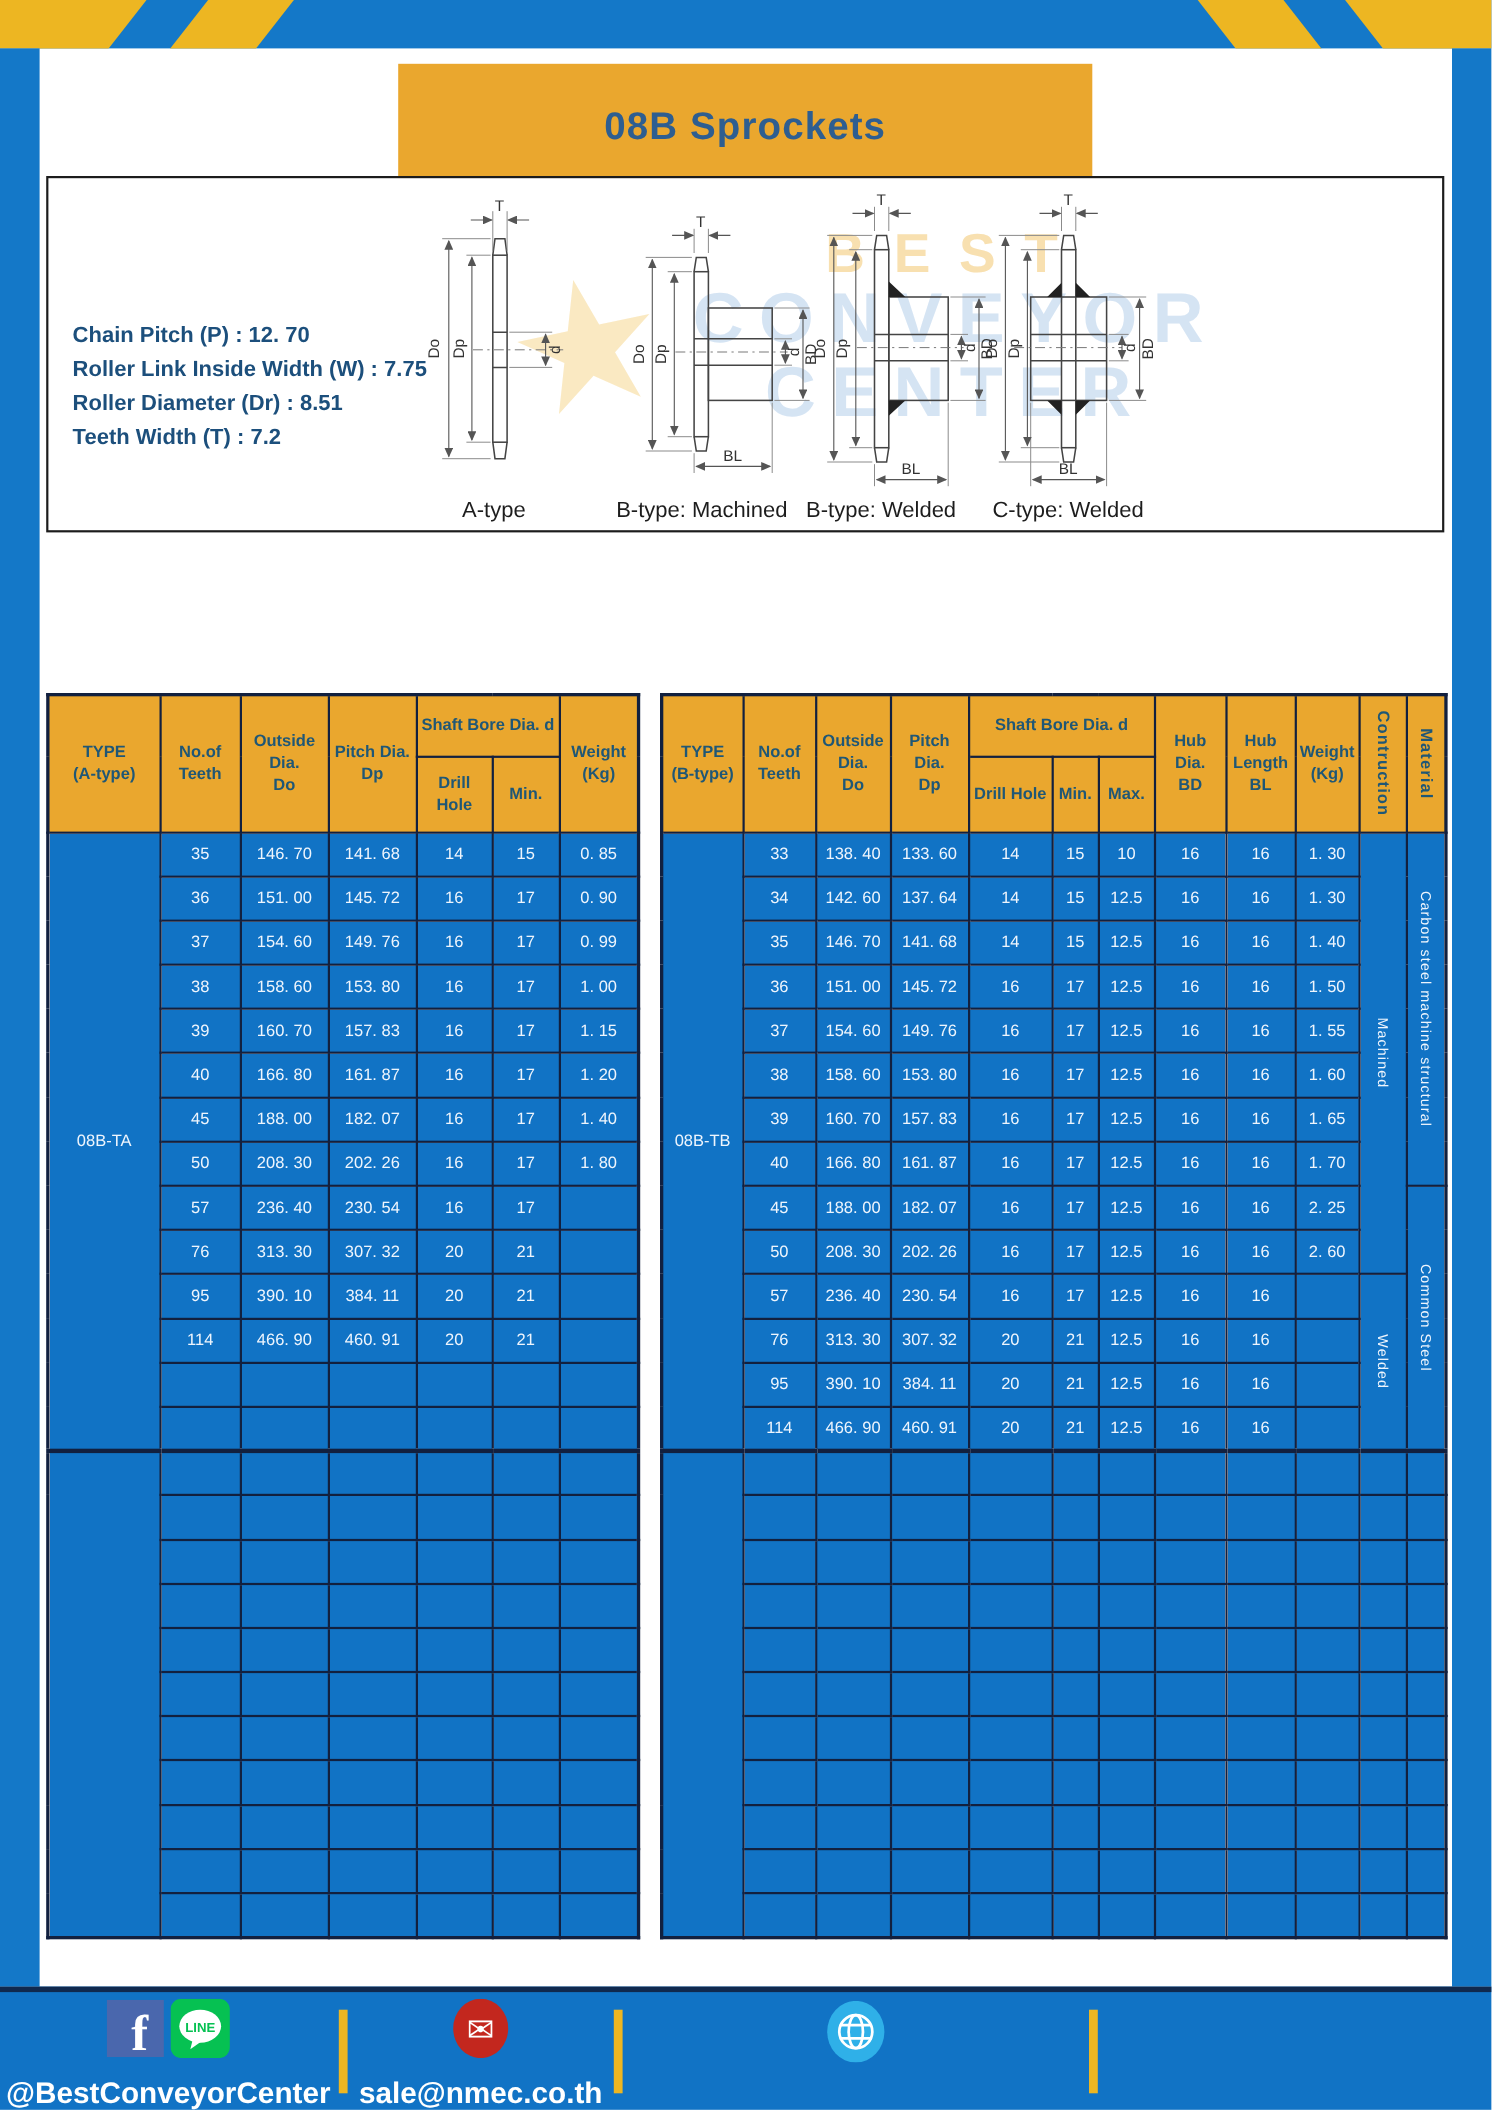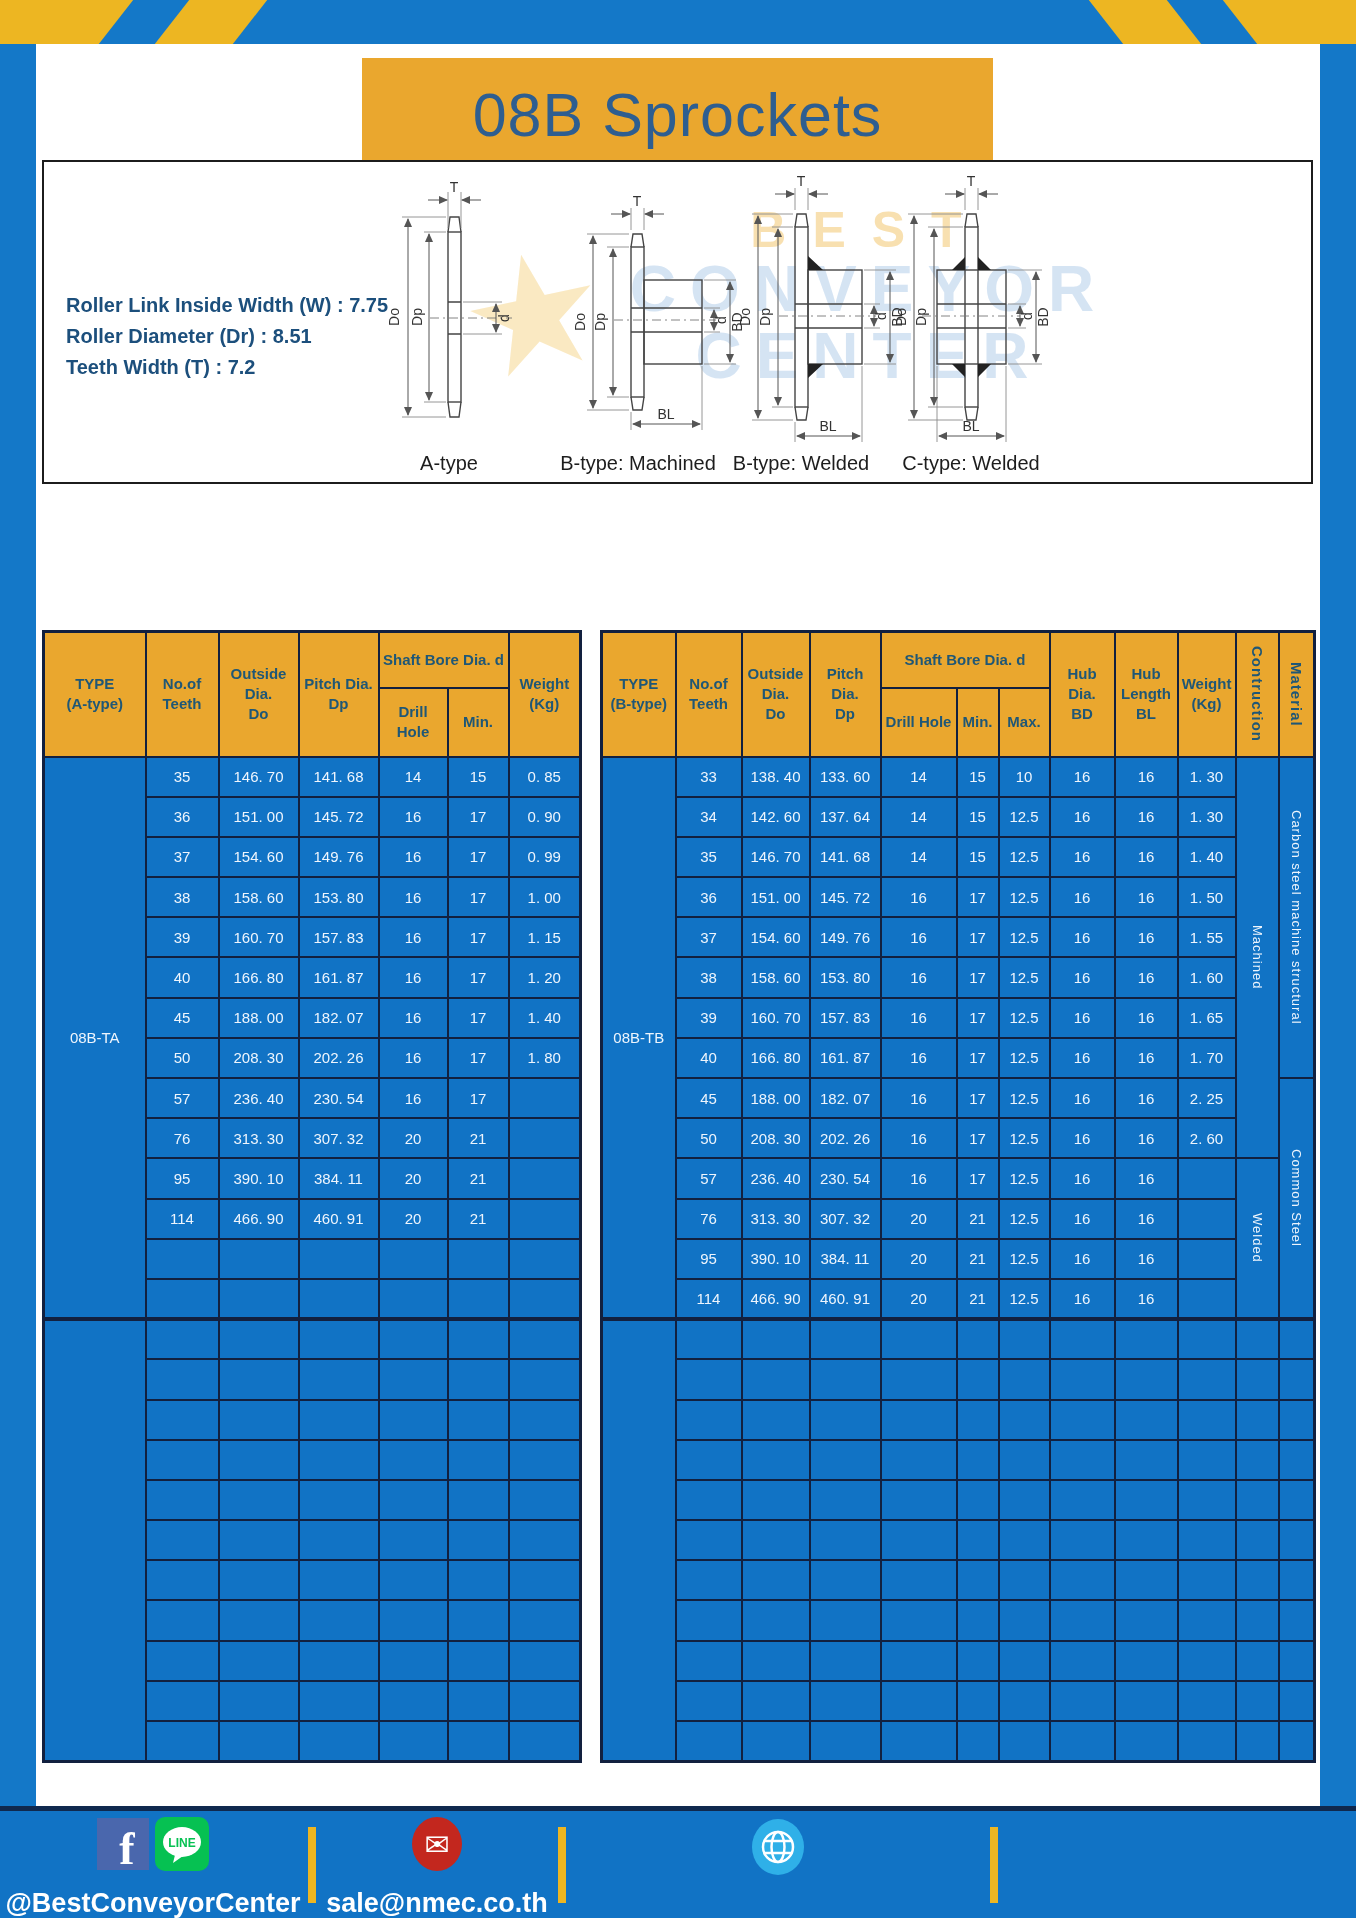--- a/index.html
+++ b/index.html
@@ -19,21 +19,21 @@
   .st-l1{left:-34px;width:150px;transform:skewX(-38deg)}
   .st-l2{left:172px;width:78px;transform:skewX(-38deg)}
   .st-r1{right:-34px;width:150px;transform:skewX(38deg)}
   .st-r2{right:172px;width:78px;transform:skewX(38deg)}
   .frame-side{position:absolute;top:44px;width:36px;height:1762px;background:var(--frame-blue)}
   .frame-left{left:0}.frame-right{right:0}
 
   
   .title-box{position:absolute;left:362px;top:58px;width:631px;height:114px;background:var(--panel-gold);
     display:flex;align-items:center;justify-content:center}
-  .title-box span{font-size:61px;font-weight:normal;color:var(--title-text);letter-spacing:1px}
+  .title-box span{font-size:35px;font-weight:bold;color:var(--title-text);letter-spacing:1px}
 
   
   .diagram-box{position:absolute;left:42px;top:160px;width:1271px;height:324px;background:#fff;border:2px solid #1c1c1c;overflow:hidden}
   .wm{position:absolute;left:505px;top:42px;width:640px;text-align:center;line-height:1.04;pointer-events:none}
   .wm .w1{font-size:50px;font-weight:bold;letter-spacing:26px;color:rgba(242,198,112,.55)}
   .wm .w2,.wm .w3{font-size:64px;font-weight:bold;letter-spacing:14px;color:rgba(178,205,233,.55)}
   .wm-star{position:absolute;left:418px;top:58px;font-size:160px;color:rgba(245,206,120,.45);transform:rotate(-12deg);pointer-events:none}
   .specs{position:absolute;left:22px;top:128px;width:400px}
   .specs div{font-size:20px;font-weight:bold;color:var(--spec-text);line-height:31px;white-space:nowrap}
   .dsvg{position:absolute;left:0;top:0}
@@ -87,20 +87,21 @@
 
   <div class="diagram-box">
     <div class="wm-star">★</div>
     <div class="wm">
       <div class="w1">BEST</div>
       <div class="w2">CONVEYOR</div>
       <div class="w3">CENTER</div>
     </div>
 
     <div class="specs">
+      <div>Chain Pitch (P) : 12. 70</div>
       <div>Roller Link Inside Width (W) : 7.75</div>
       <div>Roller Diameter (Dr) : 8.51</div>
       <div>Teeth Width (T) : 7.2</div>
     </div>
 
     <svg class="dsvg" width="1271" height="324" viewBox="0 0 1271 324">
       <defs>
         <marker id="ah" markerWidth="9" markerHeight="8" refX="8" refY="4" orient="auto-start-reverse">
           <path d="M0 0 L9 4 L0 8 z" fill="#555"></path>
         </marker>

